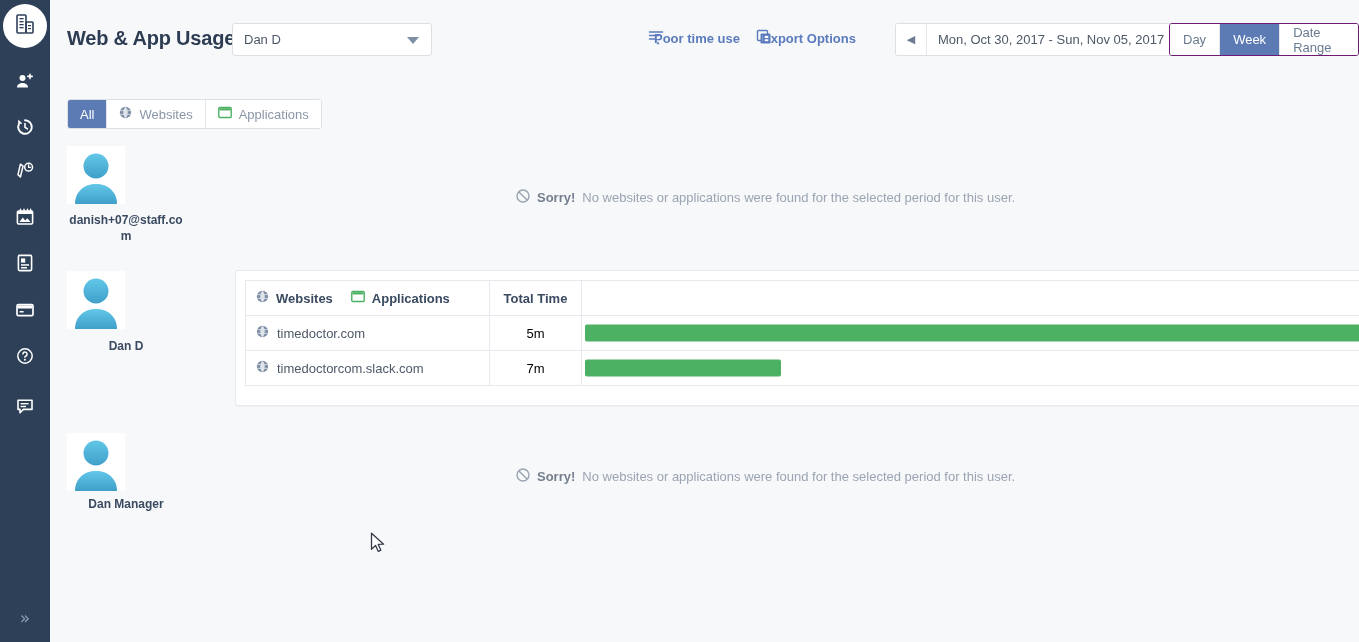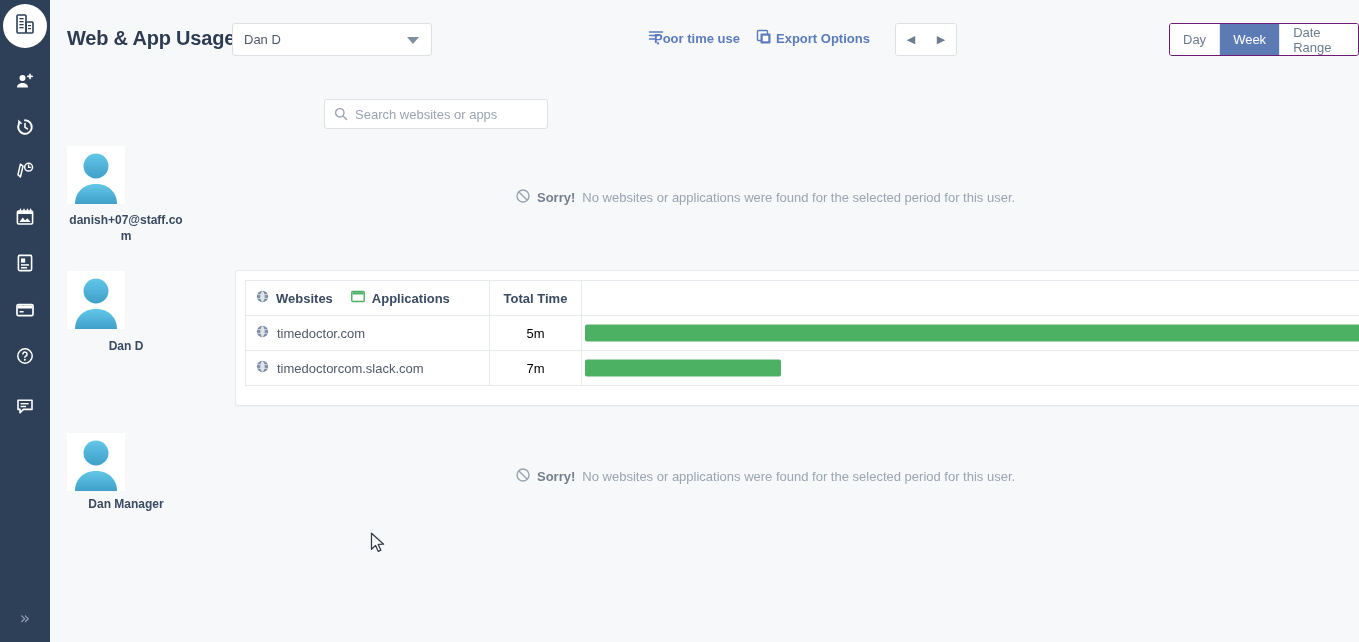--- a/index.html
+++ b/index.html
@@ -71,21 +71,21 @@
     border-right: 6px solid transparent;
     border-top: 7px solid #7e8ea3;
   }
 
   .hdr-link {
     position: absolute; top: 31px;
     font-size: 13px; font-weight: bold; color: #5b7bbd;
     cursor: pointer; white-space: nowrap;
   }
   #poor-time-use { left: 604px; }
-  #export-options { left: 712px; margin-left: 14px; }
+  #export-options { left: 712px; }
   .hdr-ico {
     position: absolute; top: 29px; cursor: pointer;
   }
   #poor-ico { left: 598px; }
   #export-ico { left: 706px; }
   #export-caret {
     position: absolute; left: 866px; top: 36px;
     width: 0; height: 0;
     border-left: 5px solid transparent;
     border-right: 5px solid transparent;
@@ -364,39 +364,55 @@
       <rect x="1.5" y="1.5" width="10" height="10" rx="1" fill="none" stroke="#5b7bbd" stroke-width="1.4"></rect>
       <rect x="4.5" y="4.5" width="10" height="10" rx="1" fill="#5b7bbd"></rect>
       <rect x="6.7" y="6.7" width="5.6" height="5.6" fill="#ffffff"></rect>
     </svg>
   </span>
   <div class="hdr-link" id="export-options">Export Options</div>
   <span id="export-caret"></span>
 
   <div id="date-nav">
     <div class="arrow">◀</div>
+    <div class="range">Mon, Oct 30, 2017 - Sun, Nov 05, 2017</div>
     <div class="arrow">▶</div>
   </div>
 
   <div id="period-group">
     <div class="pbtn">Day</div>
     <div class="pbtn active">Week</div>
     <div class="pbtn">Date Range</div>
   </div>
 
-
-  <div id="search-box">
-    <span class="sico">
-      <svg width="14" height="14" viewBox="0 0 14 14">
-        <circle cx="5.8" cy="5.8" r="4.2" fill="none" stroke="#9aa4b2" stroke-width="1.4"></circle>
-        <path d="M9 9l3.6 3.6" stroke="#9aa4b2" stroke-width="1.4" stroke-linecap="round"></path>
-      </svg>
-    </span>
-    <input id="search-input" type="text" placeholder="Search websites or apps" style="">
-  </div>
+  <div id="tabs">
+    <div class="tab active">
+      <span>All</span>
+    </div>
+    <div class="tab">
+      <span>
+        <svg width="13" height="13" viewBox="0 0 14 14">
+          <circle cx="7" cy="7" r="6.1" fill="#7d8da3"></circle>
+          <path d="M7 .9c1.6 1.5 2.4 3.6 2.4 6.1S8.6 11.6 7 13.1C5.4 11.6 4.6 9.5 4.6 7S5.4 2.4 7 .9z" fill="#dfe4ea"></path>
+          <path d="M1.2 5h11.6M1.2 9h11.6" stroke="#dfe4ea" stroke-width="0.9"></path>
+        </svg>
+      </span>
+      <span>Websites</span>
+    </div>
+    <div class="tab">
+      <span>
+        <svg width="14" height="13" viewBox="0 0 15 14">
+          <rect x="0.8" y="1.6" width="13.4" height="10.8" rx="1" fill="#ffffff" stroke="#4cb163" stroke-width="1.5"></rect>
+          <rect x="1.6" y="2.4" width="11.8" height="2.4" fill="#4cb163"></rect>
+        </svg>
+      </span>
+      <span>Applications</span>
+    </div>
+  </div>
+
 
   <div class="user-block">
     <div class="user-avatar" style="top:146px">
       <svg width="58" height="58" viewBox="0 0 58 58">
         <rect width="58" height="58" fill="#ffffff"></rect>
         <defs>
           <linearGradient id="ag1" x1="0" y1="0" x2="0" y2="1">
             <stop offset="0%" stop-color="#62c7e8"></stop>
               <stop offset="100%" stop-color="#3f9fc9"></stop>
           </linearGradient>

